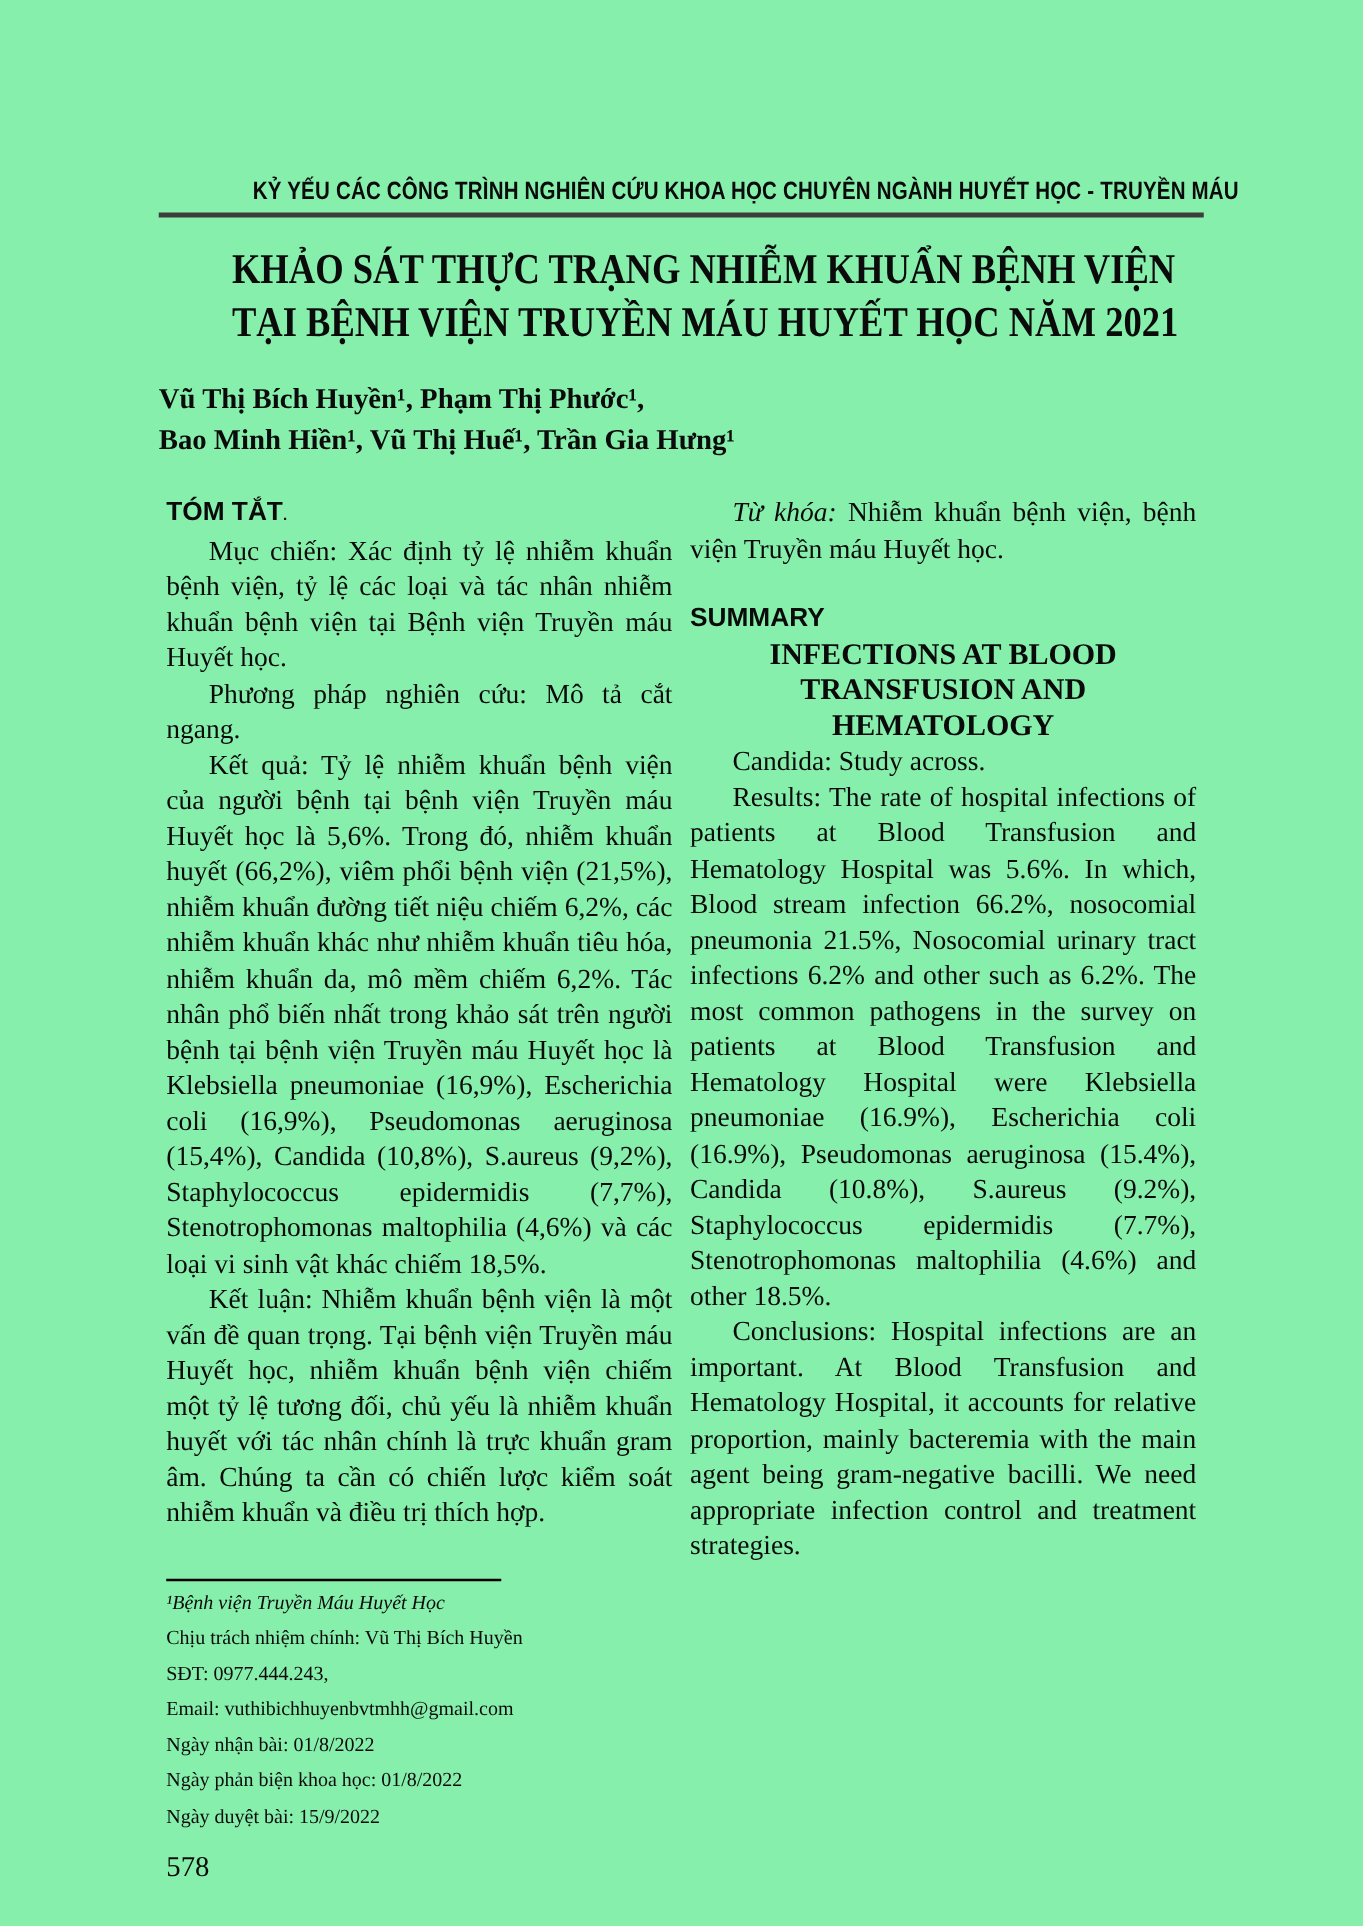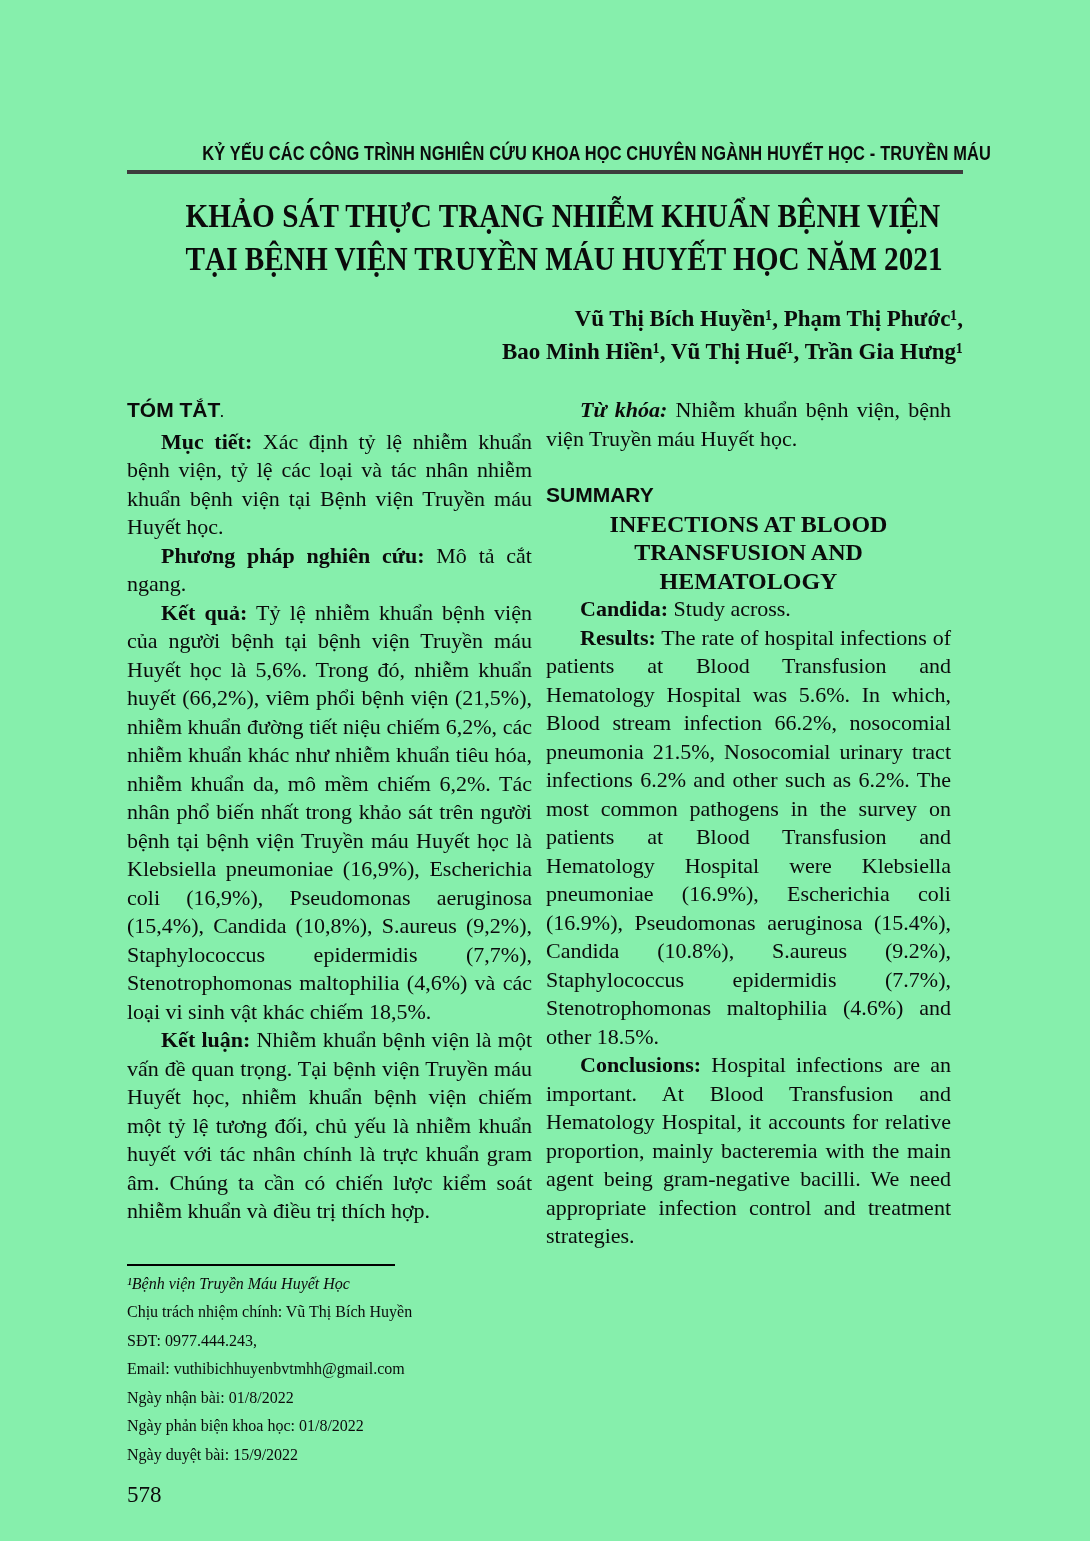--- a/index.html
+++ b/index.html
@@ -41,47 +41,47 @@
   }
   .article-title .title-line {
     display: block;
     white-space: nowrap;
     transform: scaleX(0.86);
     transform-origin: center;
   }
   
   .authors {
     margin-top: 22px;
-    text-align: right;
     font-weight: bold;
     font-size: 23px;
     line-height: 33px;
   }
   
   .columns {
     display: flex;
     gap: 14px;
     margin-top: 28px;
+    justify-content: center;
   }
   .col {
     width: 405px;
     font-size: 22px;
     line-height: 28.5px;
     text-align: justify;
   }
   .section-heading {
     font-family: "Liberation Sans", sans-serif;
     font-weight: bold;
     font-size: 21px;
     line-height: 28.5px;
     text-align: left;
   }
   .heading-dot { font-size: 12px; vertical-align: baseline; }
   .para { text-indent: 34px; }
-  .lead { font-weight: bold; }
+  .lead { font-weight: normal; }
   .italic { font-style: italic; }
   .english-title {
     font-weight: bold;
     font-size: 24px;
     line-height: 28.5px;
     text-align: center;
   }
   .english-title div { text-indent: 0; }
   .summary-heading { margin-top: 28px; }
   
@@ -122,21 +122,21 @@
     <div>Vũ Thị Bích Huyền¹, Phạm Thị Phước¹,</div>
     <div>Bao Minh Hiền¹, Vũ Thị Huế¹, Trần Gia Hưng¹</div>
   </div>
 
   <div class="columns">
 
     <div class="col">
 
       <div class="section-heading"><span>TÓM TẮT</span><span class="heading-dot">.</span></div>
 
-      <p class="para"><b class="lead">Mục tiết:</b> <span>Xác định tỷ lệ nhiễm khuẩn bệnh viện, tỷ lệ các loại và tác nhân nhiễm khuẩn bệnh viện tại Bệnh viện Truyền máu Huyết học.</span></p>
+      <p class="para"><b class="lead">Mục chiến:</b> <span>Xác định tỷ lệ nhiễm khuẩn bệnh viện, tỷ lệ các loại và tác nhân nhiễm khuẩn bệnh viện tại Bệnh viện Truyền máu Huyết học.</span></p>
 
       <p class="para"><b class="lead">Phương pháp nghiên cứu:</b> <span>Mô tả cắt ngang.</span></p>
 
       <p class="para"><b class="lead">Kết quả:</b> <span>Tỷ lệ nhiễm khuẩn bệnh viện của người bệnh tại bệnh viện Truyền máu Huyết học là 5,6%. Trong đó, nhiễm khuẩn huyết (66,2%), viêm phổi bệnh viện (21,5%), nhiễm khuẩn đường tiết niệu chiếm 6,2%, các nhiễm khuẩn khác như nhiễm khuẩn tiêu hóa, nhiễm khuẩn da, mô mềm chiếm 6,2%. Tác nhân phổ biến nhất trong khảo sát trên người bệnh tại bệnh viện Truyền máu Huyết học là Klebsiella pneumoniae (16,9%), Escherichia coli (16,9%), Pseudomonas aeruginosa (15,4%), Candida (10,8%), S.aureus (9,2%), Staphylococcus epidermidis (7,7%), Stenotrophomonas maltophilia (4,6%) và các loại vi sinh vật khác chiếm 18,5%.</span></p>
 
       <p class="para"><b class="lead">Kết luận:</b> <span>Nhiễm khuẩn bệnh viện là một vấn đề quan trọng. Tại bệnh viện Truyền máu Huyết học, nhiễm khuẩn bệnh viện chiếm một tỷ lệ tương đối, chủ yếu là nhiễm khuẩn huyết với tác nhân chính là trực khuẩn gram âm. Chúng ta cần có chiến lược kiểm soát nhiễm khuẩn và điều trị thích hợp.</span></p>
 
       <hr class="footnote-rule">
 
       <div class="footnote">

